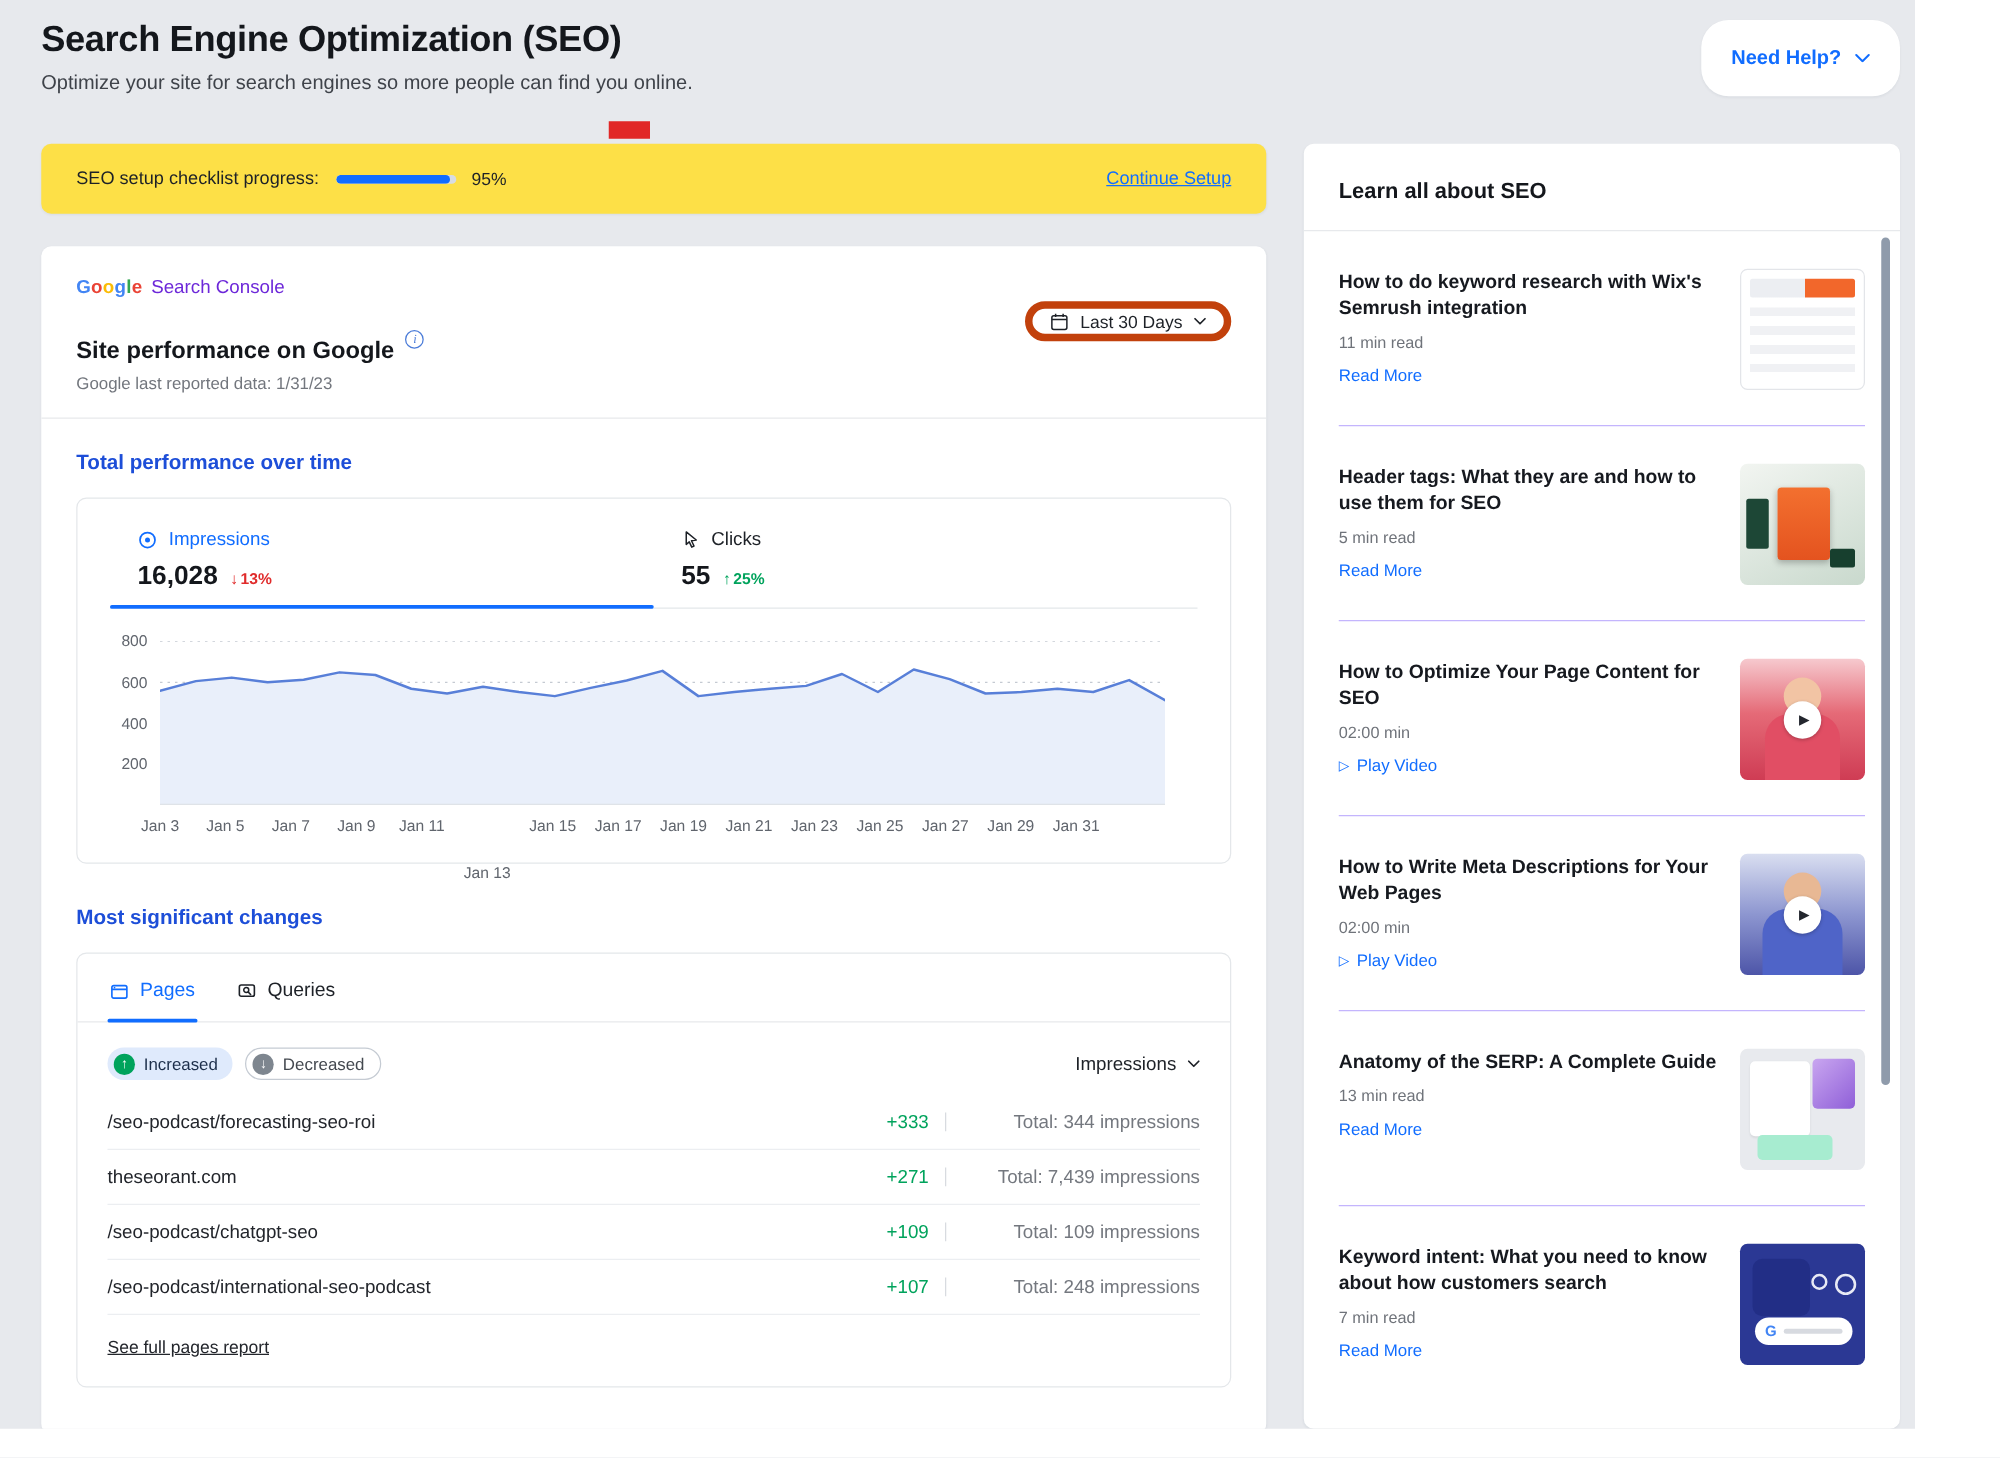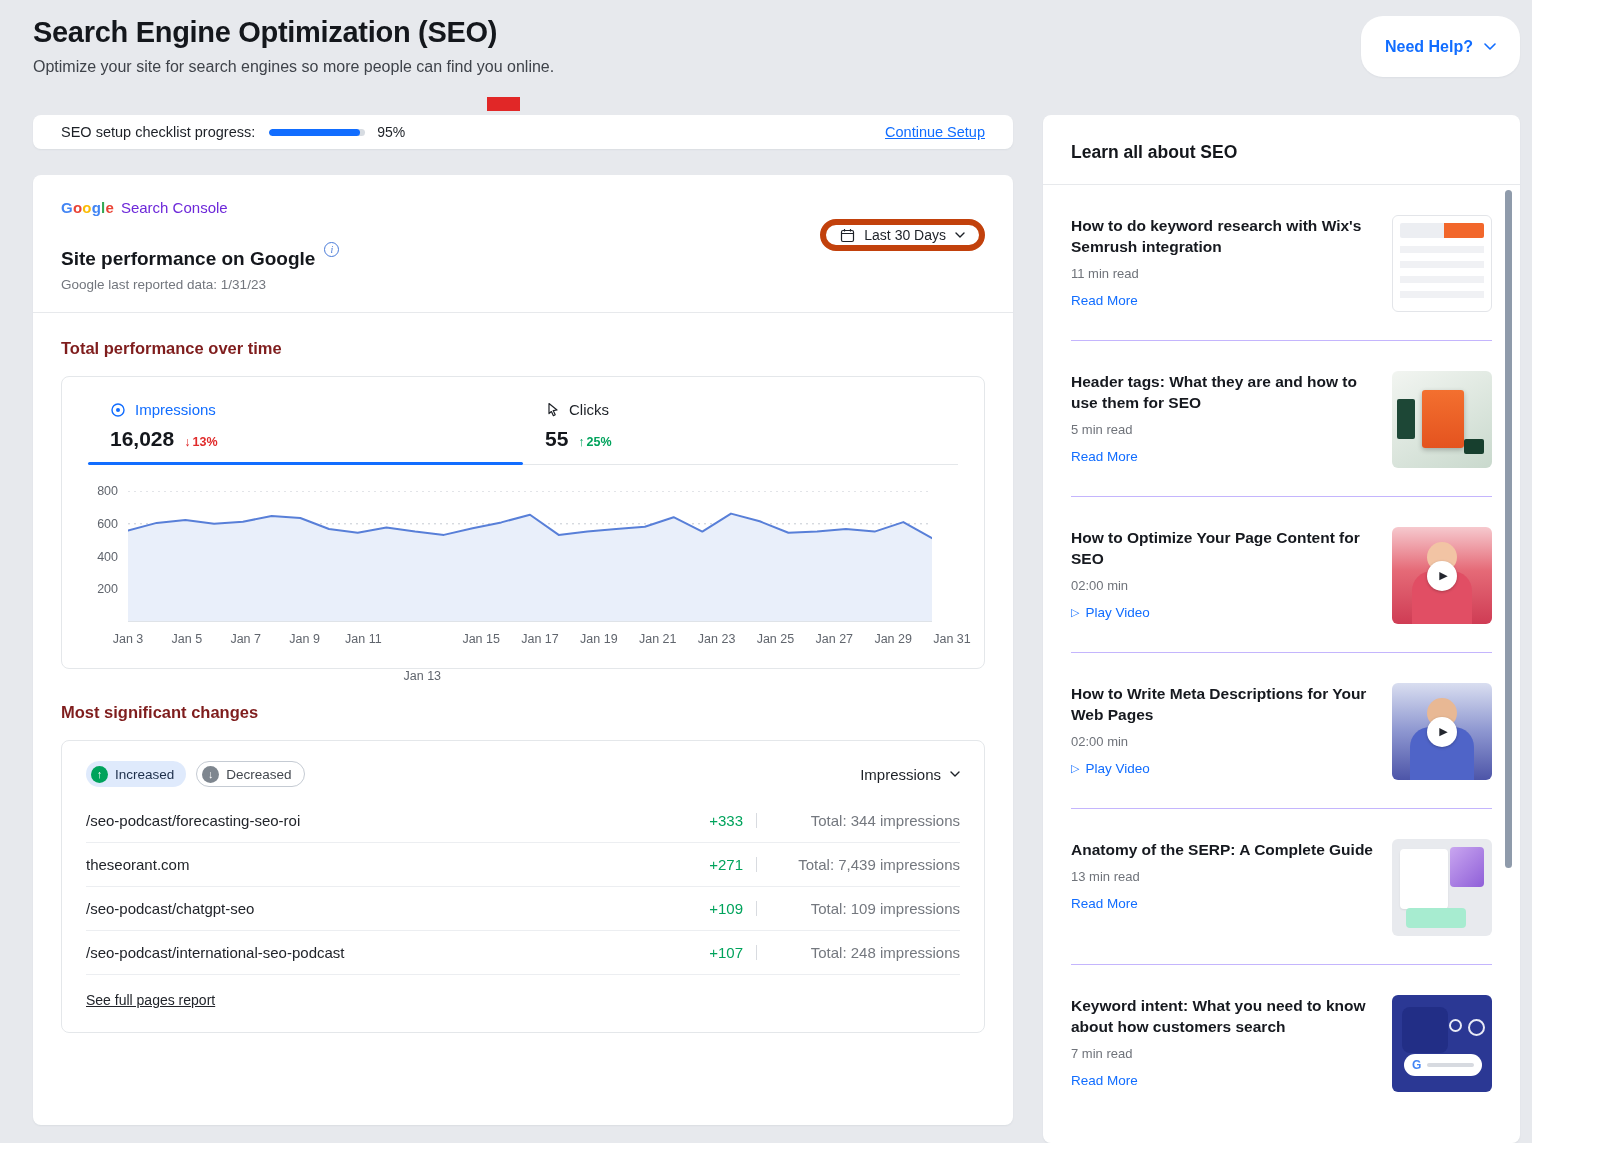--- a/index.html
+++ b/index.html
@@ -13,21 +13,21 @@
   .page-header{position:absolute;left:33px;top:16px;right:12px;}
   .page-header h1{font-size:29px;font-weight:700;color:#14171c;letter-spacing:-0.3px;}
   .page-header p{margin-top:9px;font-size:16px;color:#3f434a;}
   .help-btn{position:absolute;right:0;top:0;height:61px;padding:0 24px;border:none;border-radius:22px;
     background:#fff;color:#116dff;font-size:16px;font-weight:700;display:flex;align-items:center;gap:11px;
     cursor:pointer;font-family:inherit;box-shadow:0 1px 2px rgba(22,45,61,.05);}
   .red-marker{position:absolute;left:487px;top:97px;width:33px;height:14px;background:#e12727;}
 
   
   .left-col{position:absolute;left:33px;top:115px;width:980px;}
-  .progress-card{height:34px;background:#ffffff;border-radius:8px;display:flex;align-items:center;
+  .progress-card{height:56px;background:#fde047;border-radius:8px;display:flex;align-items:center;
     padding:0 28px;box-shadow:0 1px 2px rgba(22,45,61,.06);}
   .progress-label{font-size:14.5px;color:#1d2127;}
   .progress-track{width:96px;height:7px;border-radius:4px;background:#d7dce2;margin:0 12px 0 14px;overflow:hidden;}
   .progress-fill{height:100%;background:#116dff;border-radius:4px;}
   .progress-pct{font-size:14px;color:#1d2127;}
   .continue-link{margin-left:auto;font-size:14.5px;color:#116dff;text-decoration:underline;cursor:pointer;}
 
   .main-card{margin-top:26px;height:950px;background:#fff;border-radius:8px;overflow:hidden;position:relative;
     box-shadow:0 1px 2px rgba(22,45,61,.06);}
   .gsc-header{padding:24px 28px 20px;position:relative;}
@@ -37,41 +37,41 @@
   .perf-title-row{display:flex;align-items:center;gap:9px;margin-top:12px;}
   .perf-title-row h2{font-size:19px;font-weight:700;color:#14171c;margin-top:20px;}
   .info-icon{width:15px;height:15px;border:1px solid #4a7bd8;border-radius:50%;color:#4a7bd8;font-size:10px;
     font-family:"Liberation Serif",serif;font-style:italic;display:inline-flex;align-items:center;justify-content:center;cursor:pointer;}
   .perf-sub{margin-top:7px;font-size:13.5px;color:#72767d;}
   .range-btn{position:absolute;right:28px;top:44px;height:32px;padding:0 14px;display:flex;align-items:center;gap:9px;
     background:#fff;border:6px solid #c2410c;border-radius:17px;font-size:14px;color:#1d2127;font-family:inherit;cursor:pointer;}
 
   .divider{height:1px;background:#e7e9ec;}
   .section{padding:26px 28px 0;}
-  .section-title{font-size:16.5px;font-weight:700;color:#7f1d1d;}
+  .section-title{font-size:16.5px;font-weight:700;color:#1d4ed8;}
   .section-title.mt{margin-top:34px;}
 
   
   .chart-card{margin-top:18px;border:1px solid #e4e7ea;border-radius:8px;background:#fff;}
   .metrics{display:flex;margin:0 26px;}
   .metric{flex:1;position:relative;padding:24px 0 14px 22px;cursor:pointer;}
   .metric::after{content:"";position:absolute;left:0;right:0;bottom:0;height:1px;background:#e4e7ea;}
   .metric.selected::after{height:3px;background:#116dff;border-radius:2px;}
   .metric-label{display:flex;align-items:center;gap:9px;font-size:15px;color:#1d2127;}
   .metric.selected .metric-label{color:#116dff;}
   .metric-value{display:flex;align-items:baseline;gap:10px;margin-top:9px;}
   .metric-value .value{font-size:21px;font-weight:700;color:#14171c;}
   .delta{font-size:12.5px;font-weight:700;display:inline-flex;align-items:baseline;gap:2px;}
   .delta.neg{color:#e02b2b;}
   .delta.pos{color:#00a35c;}
   .plot-wrap{display:flex;margin-top:26px;}
   .y-labels{width:66px;position:relative;height:131px;}
   .y-label{position:absolute;right:10px;font-size:12.5px;color:#60656d;}
   .plot{width:804px;height:131px;position:relative;}
-  .x-labels{position:relative;height:16px;margin:10px 0 20px 66px;width:824px;}
+  .x-labels{position:relative;height:16px;margin:10px 0 20px 66px;width:733px;}
   .x-label{position:absolute;transform:translateX(-50%);font-size:12.5px;color:#60656d;white-space:nowrap;}
 
   
   .changes-card{margin-top:18px;border:1px solid #e4e7ea;border-radius:8px;background:#fff;}
   .tabs{display:flex;gap:30px;padding:0 24px;border-bottom:1px solid #e7e9ec;}
   .tab{display:flex;align-items:center;gap:9px;padding:21px 2px 15px;font-size:15.5px;color:#1d2127;position:relative;cursor:pointer;}
   .tab.active{color:#116dff;}
   .tab.active::after{content:"";position:absolute;left:0;right:0;bottom:-1px;height:3px;background:#116dff;border-radius:2px;}
   .filters{display:flex;align-items:center;gap:10px;padding:20px 24px 12px;}
   .chip{display:flex;align-items:center;gap:7px;height:26px;padding:0 12px 0 5px;border-radius:14px;font-size:13.5px;cursor:pointer;}
@@ -268,20 +268,38 @@
               <div class="x-label" style="left: 78.5714%;">Jan 25</div>
               <div class="x-label" style="left: 85.7143%;">Jan 27</div>
               <div class="x-label" style="left: 92.8571%;">Jan 29</div>
               <div class="x-label" style="left: 100%;">Jan 31</div>
             </div>
         </div>
 
         <h3 class="section-title mt">Most significant changes</h3>
 
         <div class="changes-card">
+          <div class="tabs">
+            <div class="tab active">
+              <svg width="15" height="15" viewBox="0 0 15 15">
+                  <rect x="1.5" y="2.5" width="12" height="10" rx="1.5" fill="none" stroke="#116dff" stroke-width="1.3"></rect>
+                  <line x1="1.5" y1="5.5" x2="13.5" y2="5.5" stroke="#116dff" stroke-width="1.3"></line>
+                  <circle cx="3.6" cy="4" r="0.7" fill="#116dff"></circle>
+                </svg>
+              <span>Pages</span>
+            </div>
+            <div class="tab">
+              <svg width="15" height="15" viewBox="0 0 15 15">
+                  <rect x="1.5" y="2" width="12" height="9" rx="1.5" fill="none" stroke="#1d2127" stroke-width="1.3"></rect>
+                  <circle cx="7" cy="6" r="2" fill="none" stroke="#1d2127" stroke-width="1.2"></circle>
+                  <line x1="8.5" y1="7.5" x2="10.8" y2="10" stroke="#1d2127" stroke-width="1.2"></line>
+                </svg>
+              <span>Queries</span>
+            </div>
+          </div>
           <div class="filters">
             <div class="chip active">
               <span class="chip-icon up">↑</span>
               <span>Increased</span>
             </div>
             <div class="chip">
               <span class="chip-icon down">↓</span>
               <span>Decreased</span>
             </div>
             <div class="sort">

